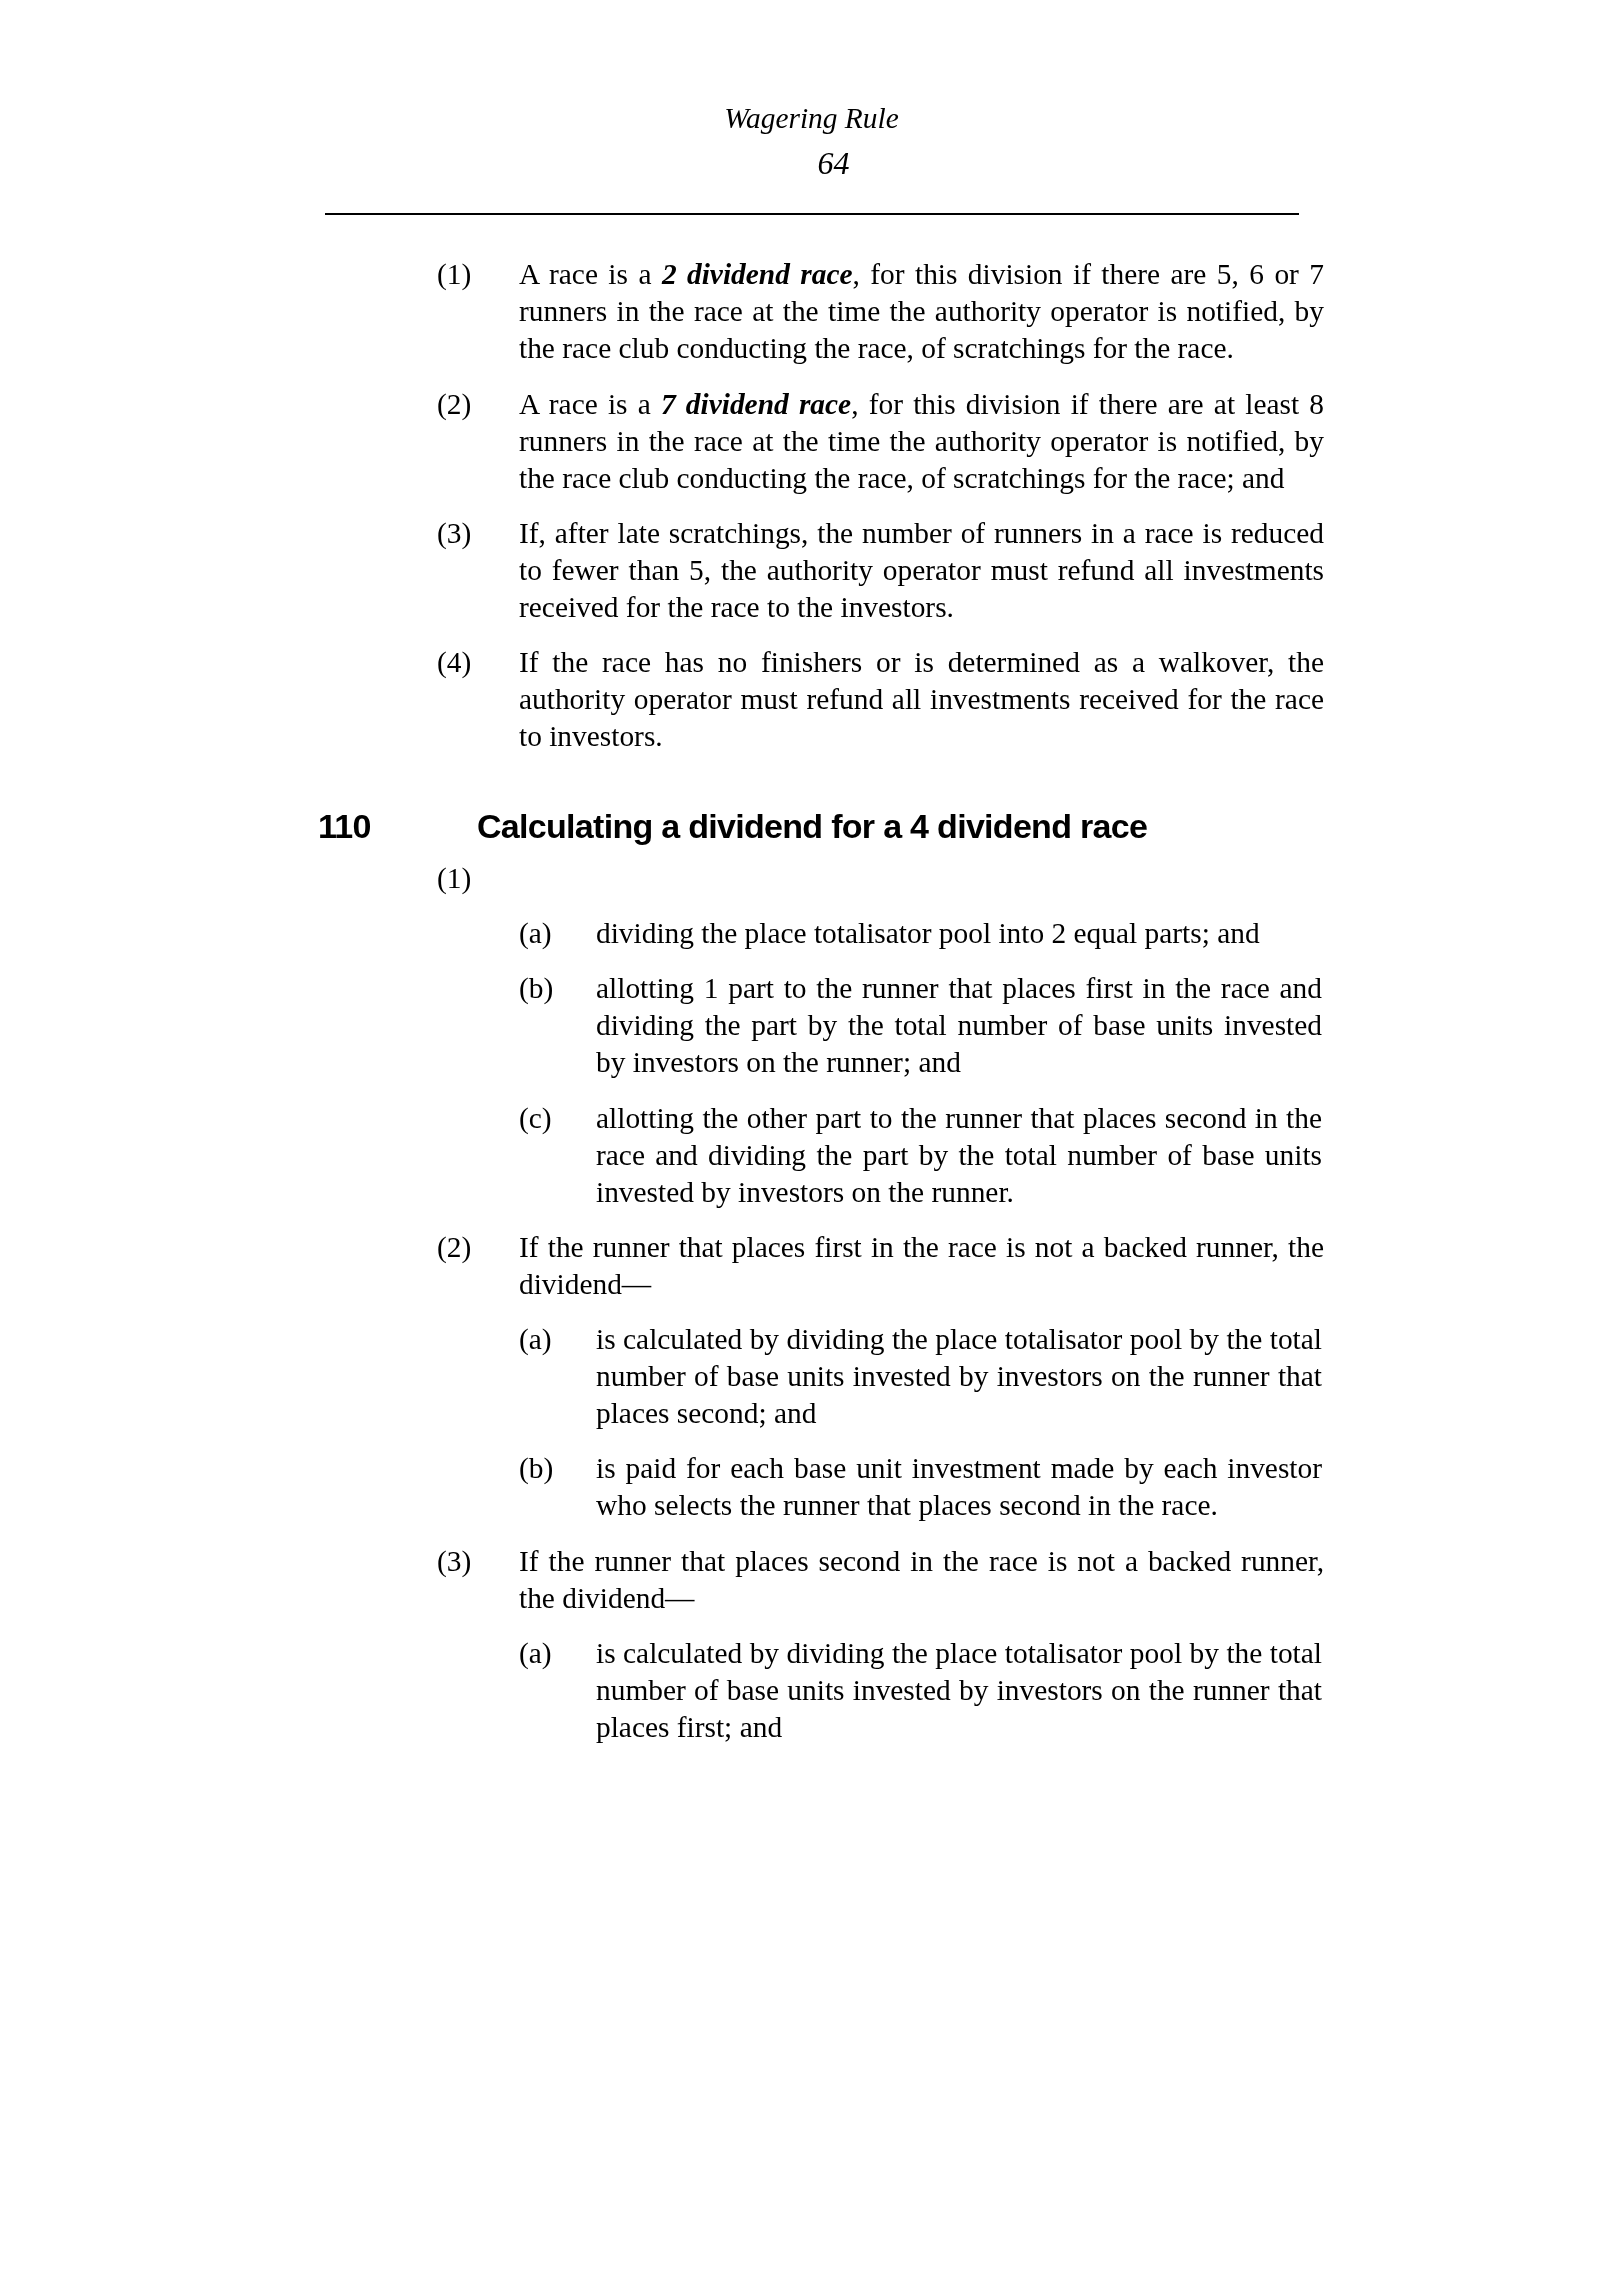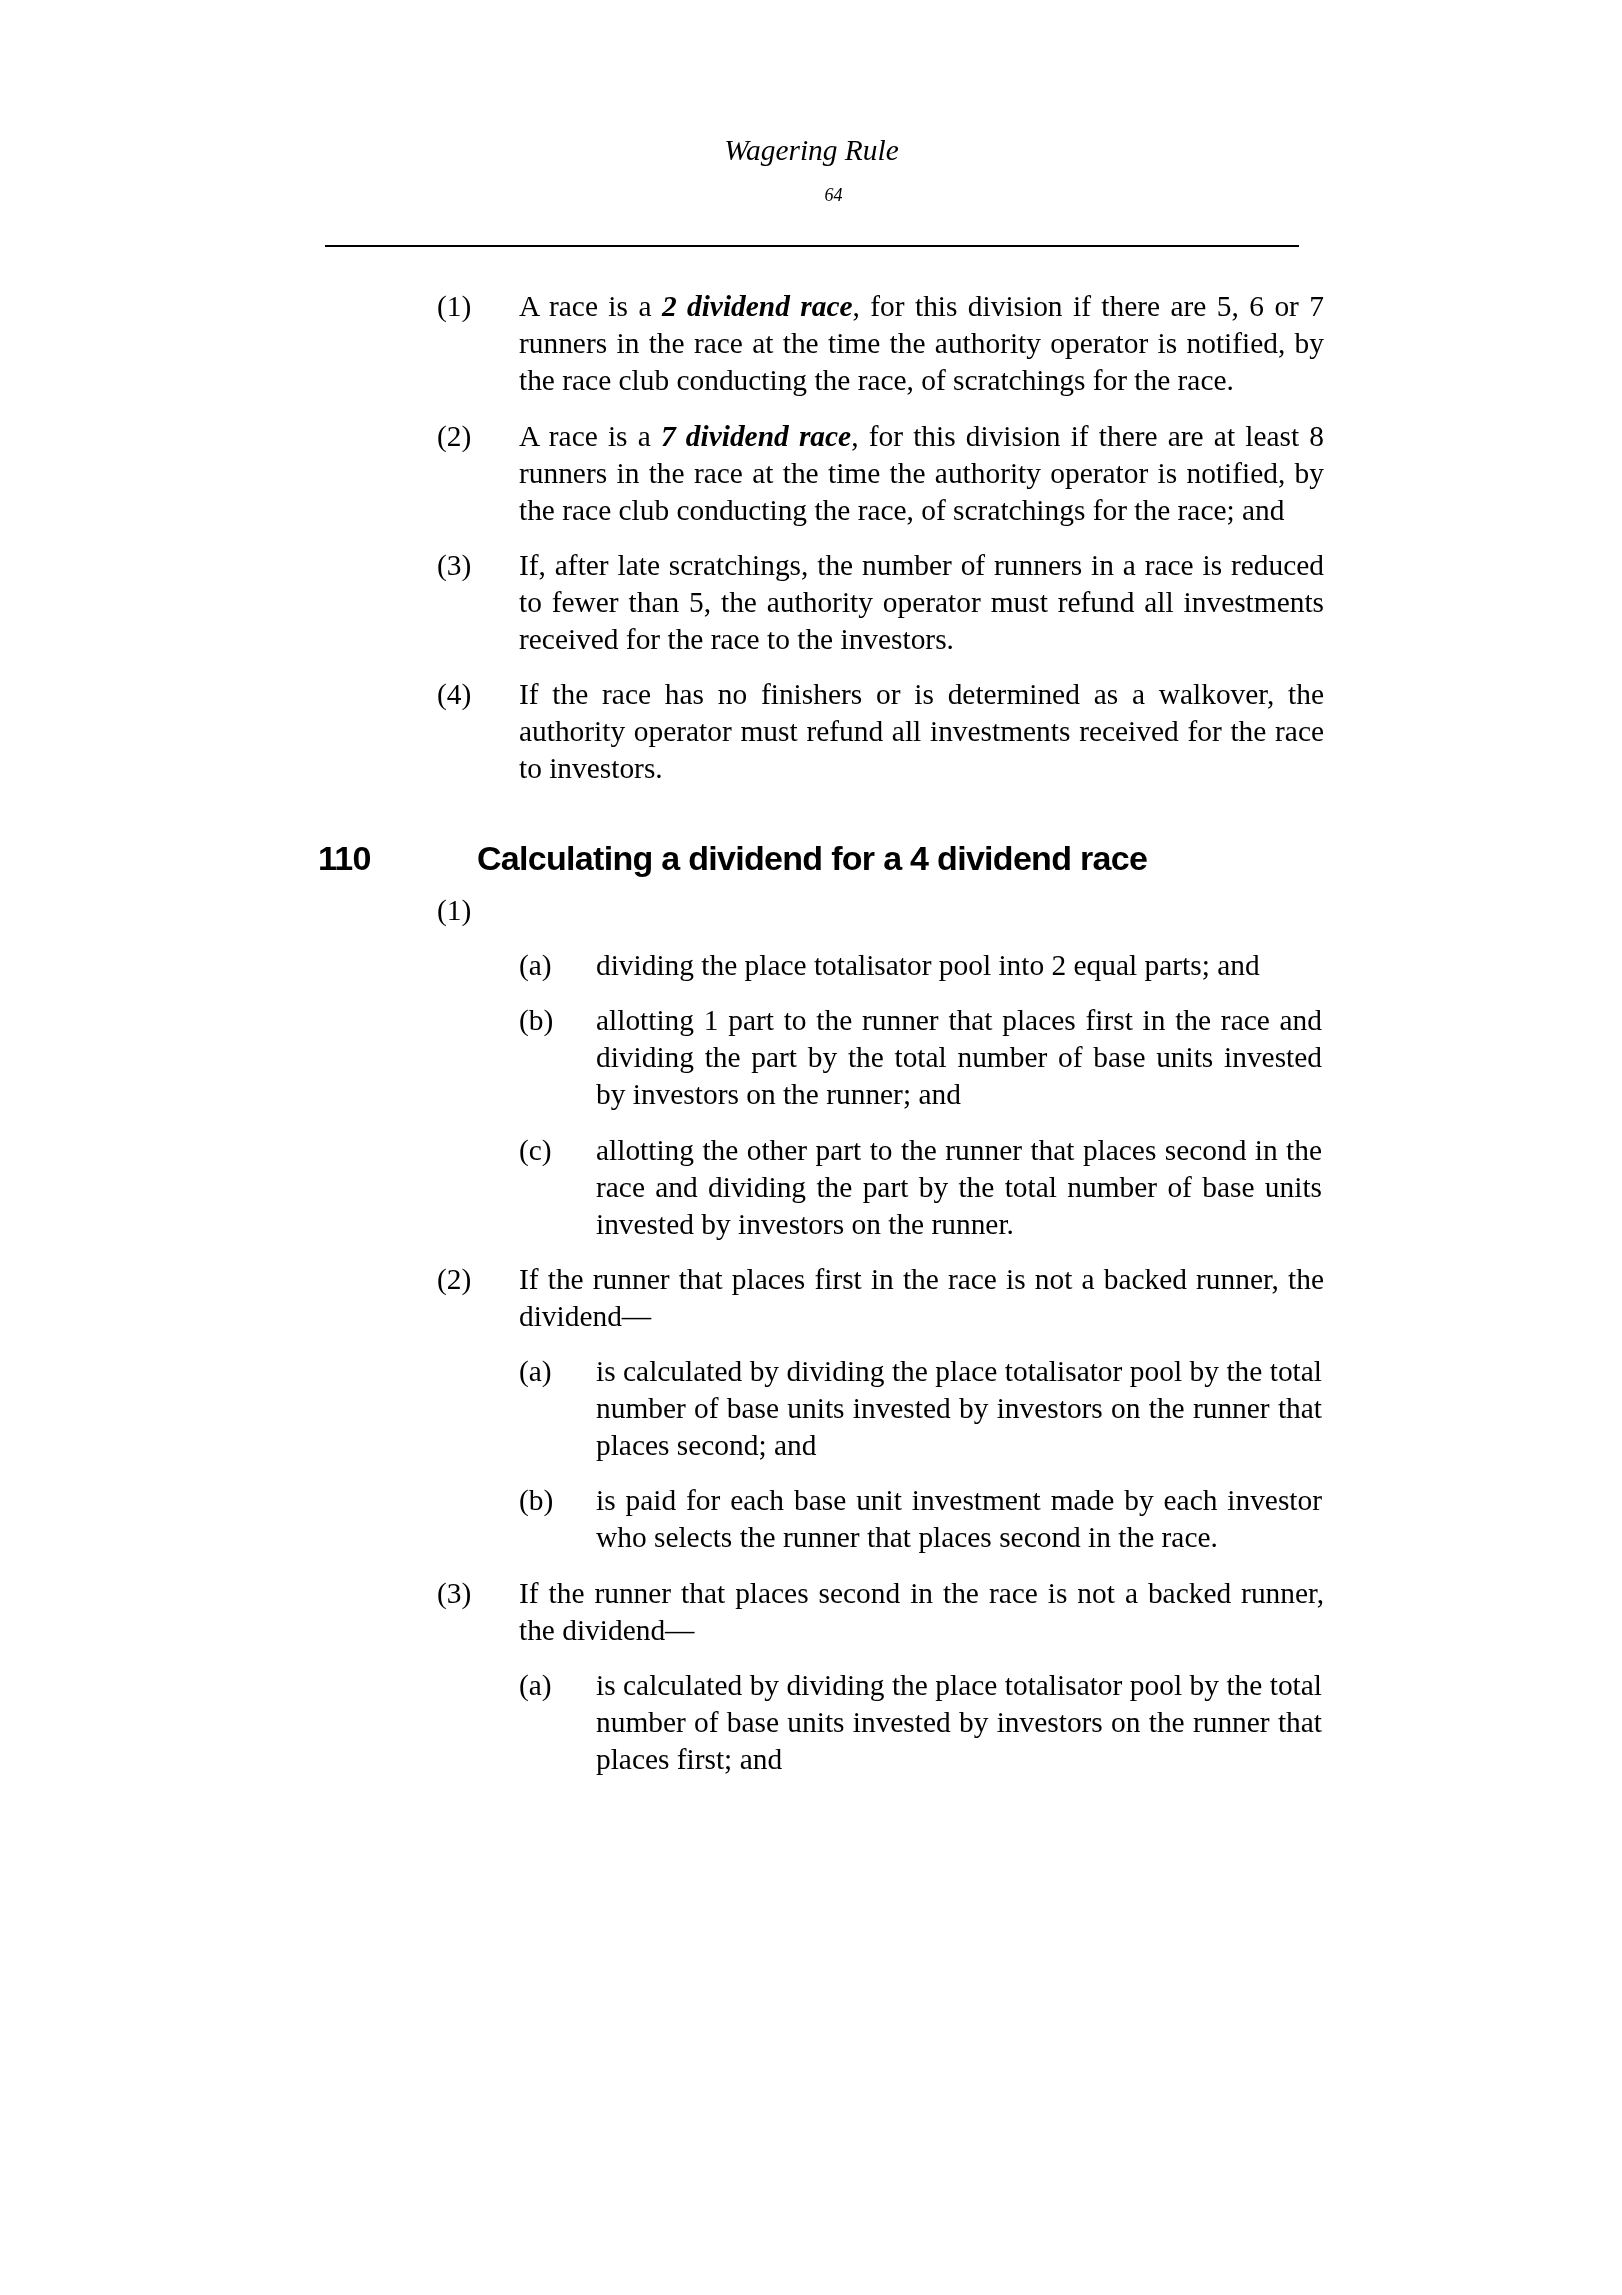--- a/index.html
+++ b/index.html
@@ -6,31 +6,31 @@
   html { background: #ffffff; }
   body {
     width: 1623px;
     height: 2295px;
     background: #ffffff;
     color: #000000;
     font-family: "Liberation Serif", "DejaVu Serif", serif;
     overflow: hidden;
     position: relative;
   }
-  .header { text-align: center; margin-top: 32px; }
+  .header { text-align: center; }
   .doc-title {
     padding-top: 103px;
     font-style: italic;
     font-size: 29.4px;
     line-height: 31px;
   }
   .page-num {
     margin-top: 14.4px;
     font-style: italic;
-    font-size: 18px;
+    font-size: 32px;
     line-height: 30px;
     padding-left: 44px;
   }
   .h-rule {
     width: 974px;
     height: 0;
     margin: 35px auto 0 auto;
     border-top: 2.6px solid #000000;
   }
   .doc-body { margin-top: 41px; }

